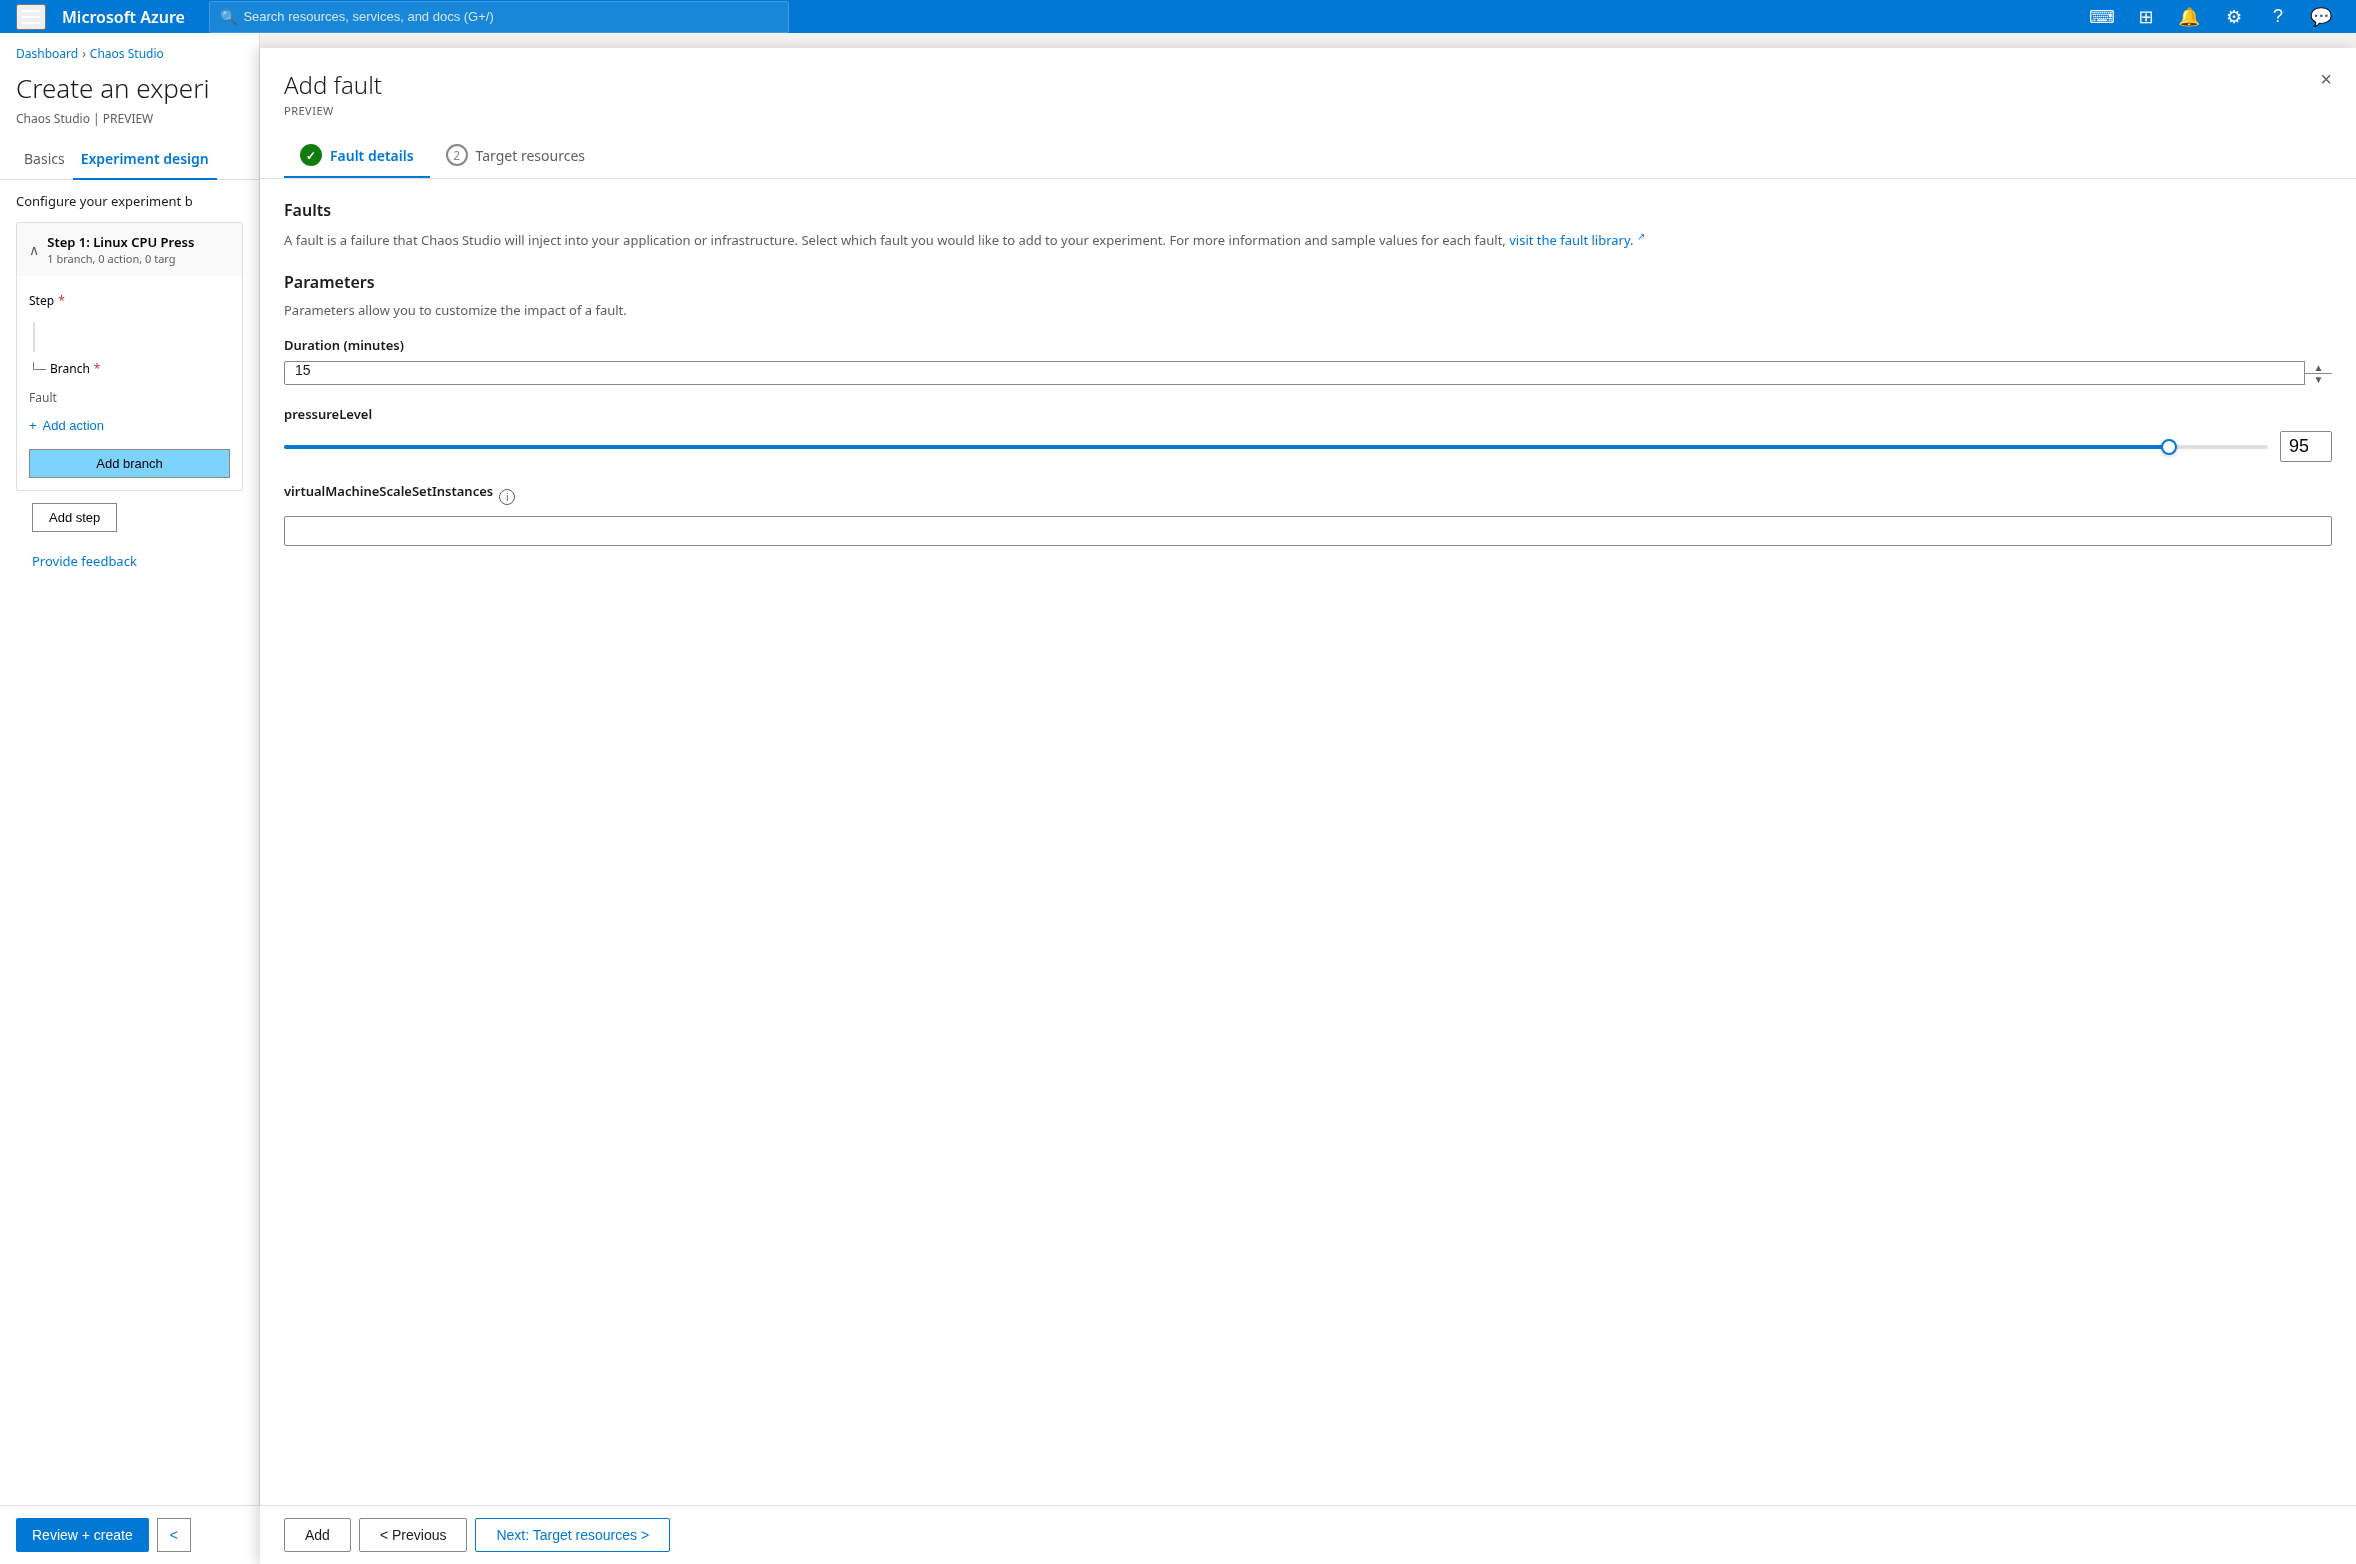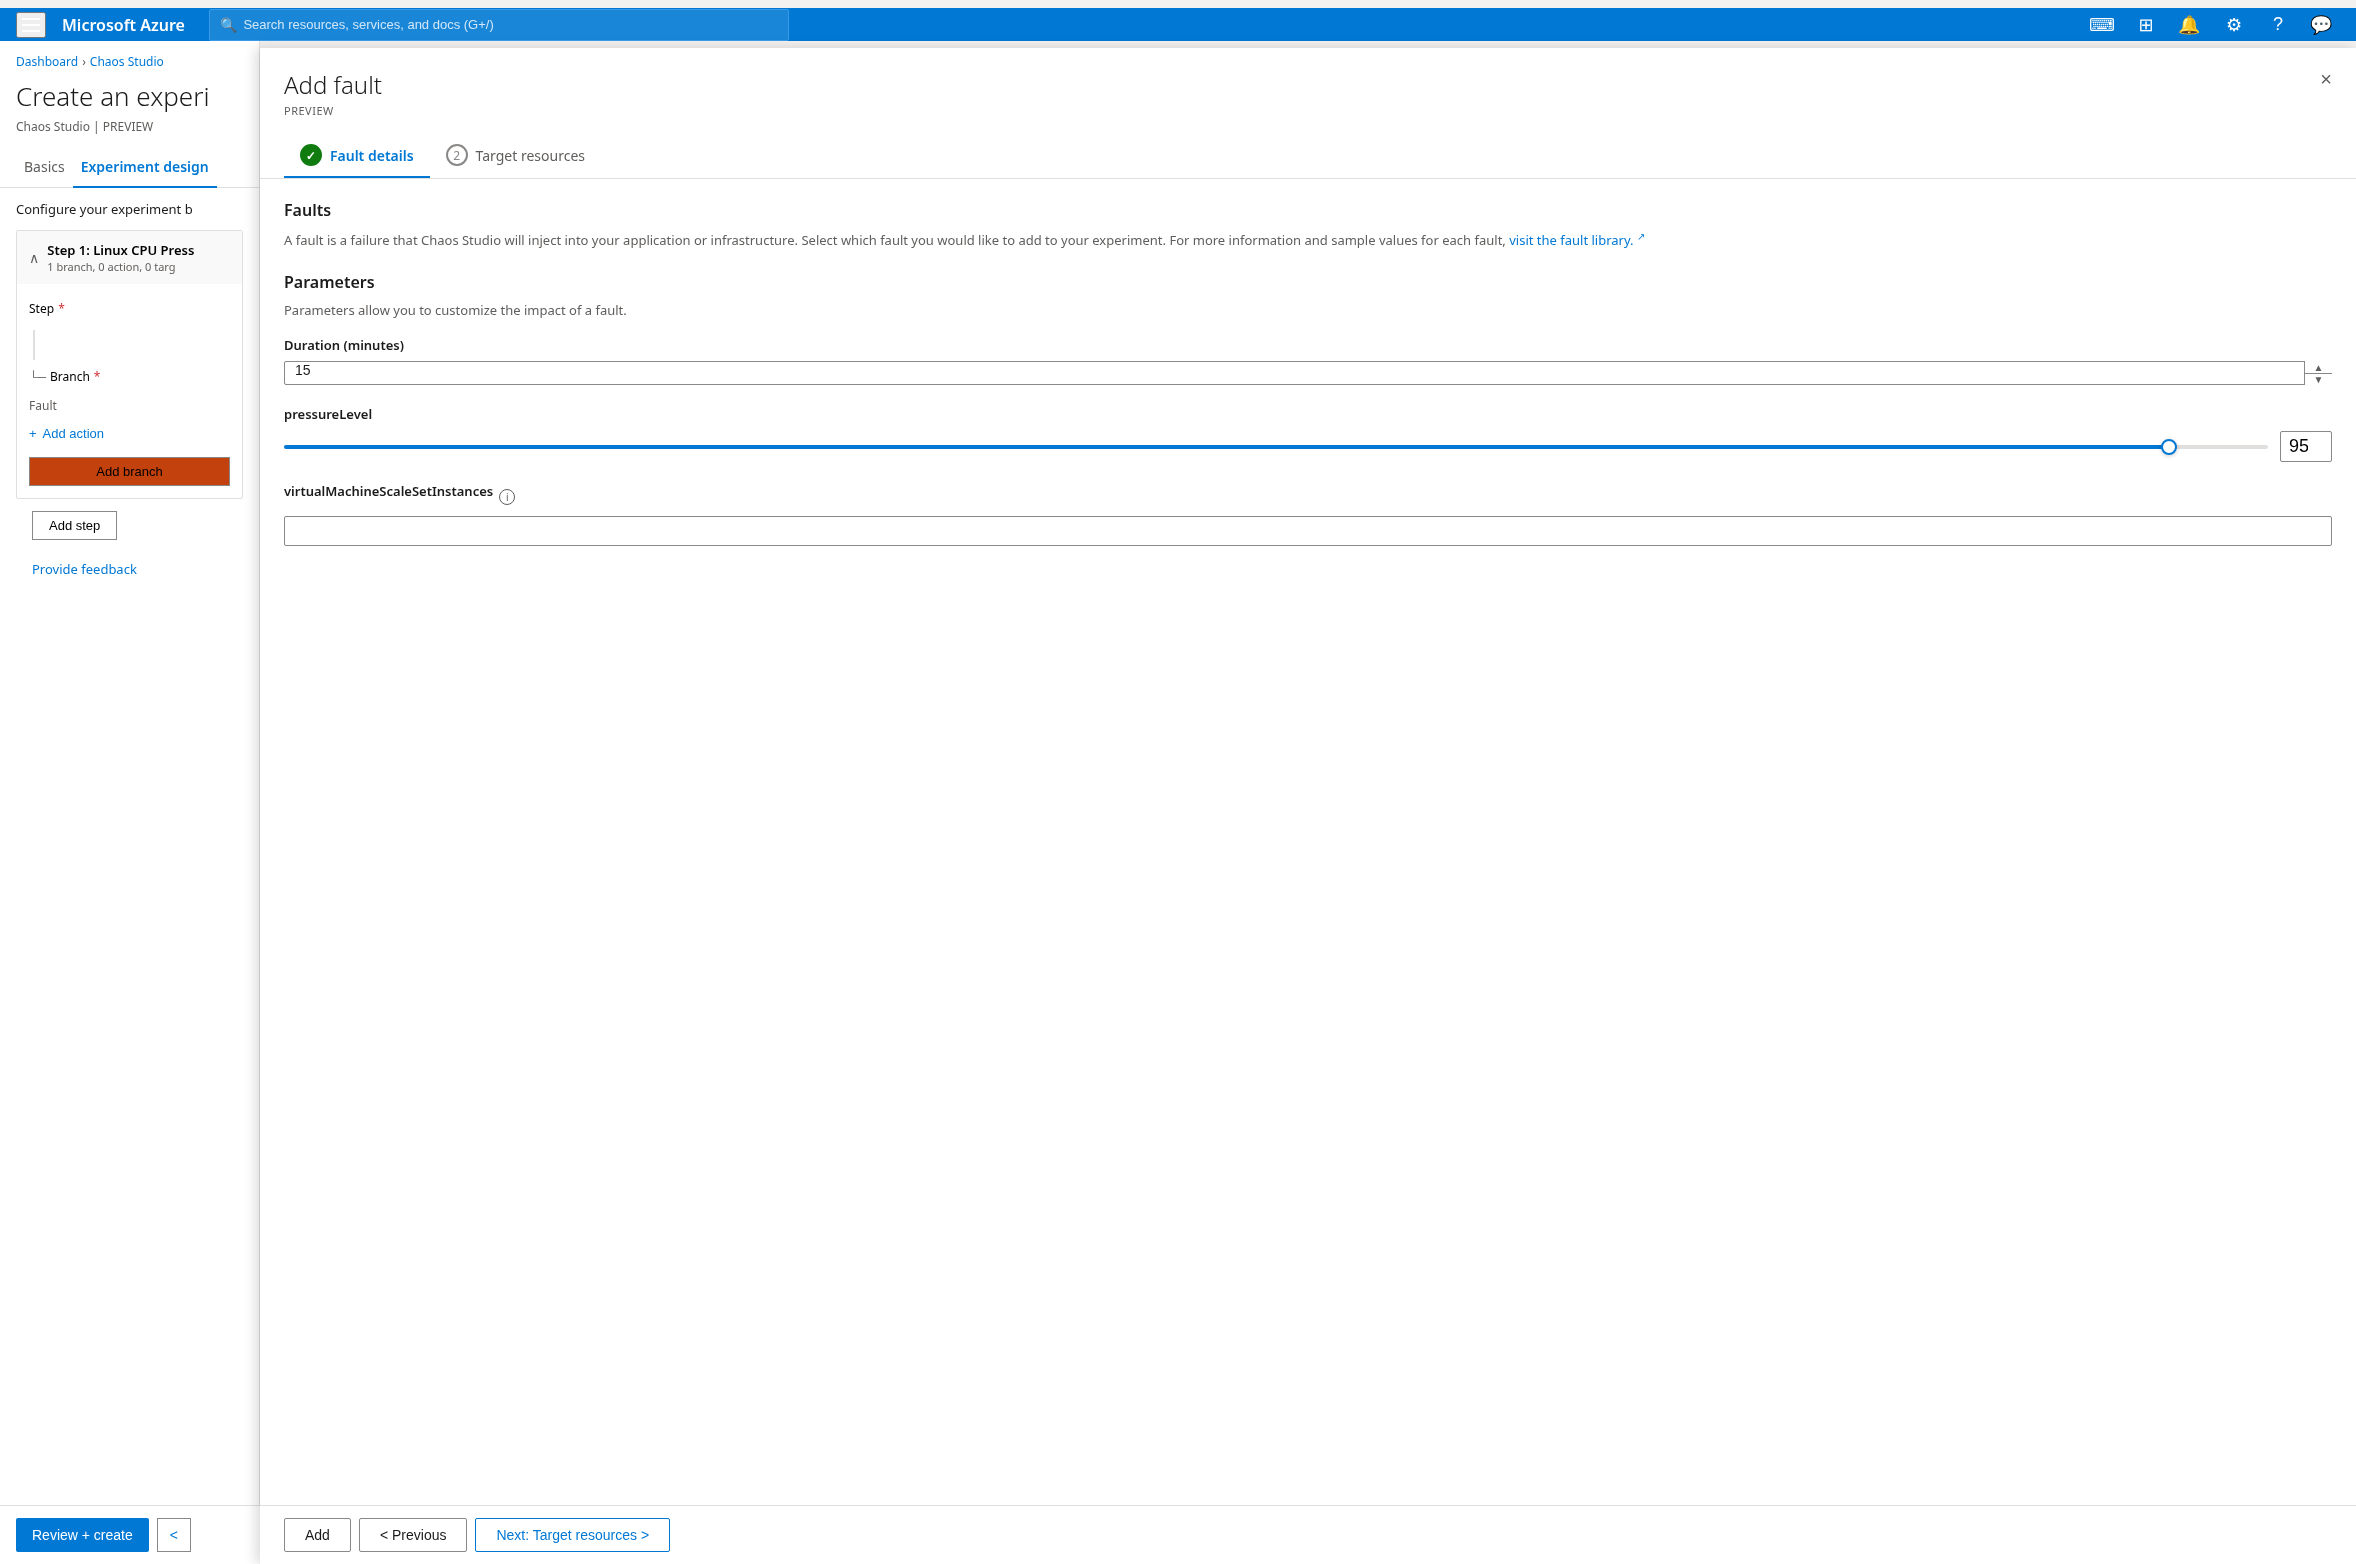--- a/index.html
+++ b/index.html
@@ -8,21 +8,20 @@
     
     .topnav {
       background: #0078d4;
       height: 33px;
       display: flex;
       align-items: center;
       padding: 0 16px;
       gap: 16px;
       position: relative;
       z-index: 10;
-      margin-top: 8px;
     }
     .topnav-hamburger {
       color: white;
       font-size: 18px;
       cursor: pointer;
       display: flex;
       flex-direction: column;
       gap: 4px;
       padding: 4px;
     }
@@ -184,21 +183,21 @@
       border: none;
       cursor: pointer;
       padding: 4px 0;
       margin-top: 8px;
     }
     .add-branch-btn {
       display: flex;
       align-items: center;
       justify-content: center;
       border: 1px solid #8a8886;
-      background: #c2410c;
+      background: #7dd3fc;
       font-size: 13px;
       padding: 6px 16px;
       cursor: pointer;
       margin-top: 12px;
       width: 100%;
     }
 
     .add-step-btn {
       border: 1px solid #8a8886;
       background: white;

